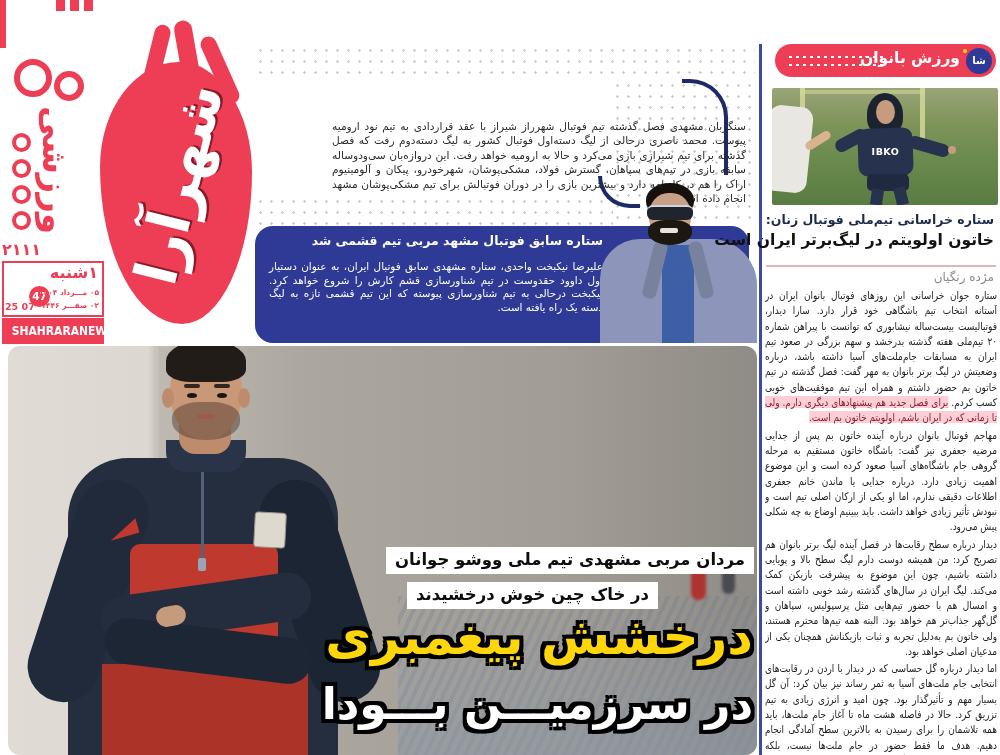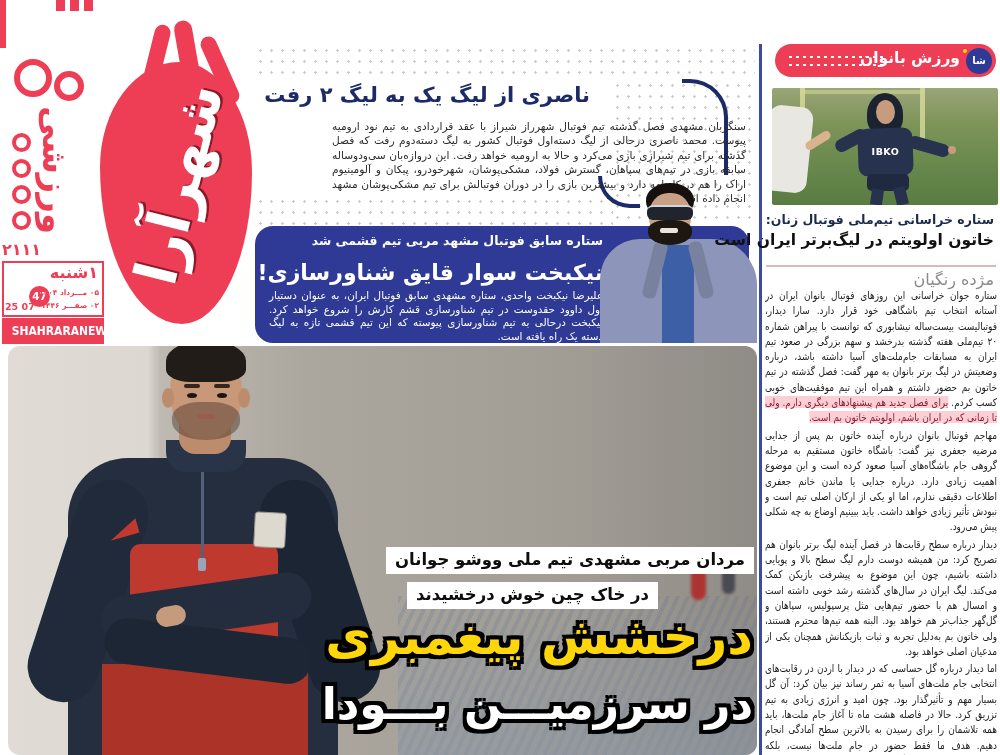--- a/index.html
+++ b/index.html
@@ -65,27 +65,25 @@
 
   <div class="abs dots" style="left:255px;top:45px;width:500px;height:32px;"></div>
   <div class="abs dots" style="left:612px;top:80px;width:143px;height:146px;"></div>
   <div class="abs dots" style="left:255px;top:196px;width:358px;height:30px;"></div>
 
   <div class="abs" style="left:682px;top:79px;width:42px;height:92px;border-top:4.5px solid #1c2a68;border-right:4.5px solid #1c2a68;
               border-top-right-radius:38px;"></div>
   <div class="abs" style="left:598px;top:176px;width:38px;height:28px;border-left:4.5px solid #1c2a68;border-bottom:4.5px solid #1c2a68;
               border-bottom-left-radius:32px;"></div>
 
-  <div class="abs rtl" style="right:410px;top:83px;white-space:nowrap;color:#1c2a68;font-weight:bold;font-size:21px;">ناصری از لیگ یک به لیگ ۲ رفت</div>
   <div class="abs rtl" style="left:332px;top:119px;width:414px;color:#2b2b2b;font-size:10.6px;line-height:14.4px;text-align:justify;">سنگربان مشهدی فصل گذشته تیم فوتبال شهرراز شیراز با عقد قراردادی به تیم نود ارومیه پیوست. محمد ناصری درحالی از لیگ دسته‌اول فوتبال کشور به لیگ دسته‌دوم رفت که فصل گذشته برای تیم شیرازی بازی می‌کرد و حالا به ارومیه خواهد رفت. این دروازه‌بان سی‌ودوساله سابقه بازی در تیم‌های سپاهان، گسترش فولاد، مشکی‌پوشان، شهرخودرو، پیکان و آلومینیوم اراک را هم در کارنامه دارد و بیشترین بازی را در دوران فوتبالش برای تیم مشکی‌پوشان مشهد انجام داده است.</div>
 
   <div class="abs" style="left:255px;top:226px;width:494px;height:117px;background:#2e3a96;border-radius:18px;">
     <div class="abs rtl" style="left:14px;right:146px;top:7px;text-align:right;">
       <div style="color:#fff;font-weight:bold;font-size:12.5px;margin-bottom:12px;">ستاره سابق فوتبال مشهد مربی تیم قشمی شد</div>
-      <div style="color:#fff;font-weight:bold;font-size:22px;margin-bottom:4px;white-space:nowrap;">نیکبخت سوار قایق شناورسازی!</div>
       <div style="color:#fff;font-size:10.4px;line-height:13.6px;text-align:justify;">علیرضا نیکبخت واحدی، ستاره مشهدی سابق فوتبال ایران، به عنوان دستیار اول داوود حقدوست در تیم شناورسازی قشم کارش را شروع خواهد کرد. نیکبخت درحالی به تیم شناورسازی پیوسته که این تیم قشمی تازه به لیگ دسته یک راه یافته است.</div>
     </div>
   </div>
 
   <div class="abs" style="left:600px;top:183px;width:157px;height:160px;overflow:hidden;">
     <div class="abs" style="left:0;top:56px;width:157px;height:104px;background:#8d96ba;border-radius:40px 46px 0 0;"></div>
     <div class="abs" style="left:62px;top:62px;width:32px;height:98px;background:#3c5fa5;"></div>
     <div class="abs" style="left:48px;top:58px;width:14px;height:58px;background:#78829f;transform:rotate(14deg);border-radius:6px;"></div>
     <div class="abs" style="left:94px;top:58px;width:14px;height:58px;background:#78829f;transform:rotate(-14deg);border-radius:6px;"></div>
     <div class="abs" style="left:46px;top:0;width:48px;height:34px;background:#15100d;border-radius:50% 50% 45% 45%;"></div>
@@ -164,21 +162,21 @@
     <div class="abs" style="left:136px;top:52px;width:42px;height:13px;background:#27324e;border-radius:7px;transform:rotate(16deg);"></div>
     <div class="abs" style="left:176px;top:58px;width:8px;height:8px;background:#c79b7d;border-radius:50%;"></div>
     <div class="abs" style="left:95px;top:86px;width:42px;height:17px;background:#1f2940;border-radius:5px;"></div>
     <div class="abs" style="left:99px;top:101px;width:12px;height:16px;background:#27324e;transform:rotate(8deg);"></div>
     <div class="abs" style="left:123px;top:99px;width:12px;height:18px;background:#27324e;transform:rotate(-14deg);"></div>
   </div>
 
   <div class="abs rtl" style="right:6px;top:231px;width:232px;text-align:right;color:#111;font-weight:bold;font-size:15.5px;white-space:nowrap;">خاتون اولویتم در لیگ‌برتر ایران است</div>
   <div class="abs rtl" style="right:6px;top:212px;width:230px;text-align:right;color:#1c2b4a;font-weight:bold;font-size:12.5px;">ستاره خراسانی تیم‌ملی فوتبال زنان:</div>
   <div class="abs" style="left:766px;top:265px;width:230px;height:1.5px;background:#dcb9b9;"></div>
-  <div class="abs rtl" style="right:6px;top:270px;color:#8a8a8a;font-size:16px;">مژده رنگیان</div>
+  <div class="abs rtl" style="right:6px;top:270px;color:#8a8a8a;font-size:12px;">مژده رنگیان</div>
 
   <div class="abs rtl" style="left:725px;top:288px;width:272px;height:467px;overflow:hidden;color:#1c1c1c;font-size:10.5px;line-height:15.3px;
               transform:scaleX(.853);transform-origin:top right;">
     <p class="artP"><span>ستاره جوان خراسانی این روزهای فوتبال بانوان ایران در آستانه انتخاب تیم باشگاهی خود قرار دارد. سارا دیدار، فوتبالیست بیست‌ساله نیشابوری که توانست با پیراهن شماره ۲۰ تیم‌ملی هفته گذشته بدرخشد و سهم بزرگی در صعود تیم ایران به مسابقات جام‌ملت‌های آسیا داشته باشد، درباره وضعیتش در لیگ برتر بانوان به مهر گفت: فصل گذشته در تیم خاتون بم حضور داشتم و همراه این تیم موفقیت‌های خوبی کسب کردم.</span> <span class="hl">برای فصل جدید هم پیشنهادهای دیگری دارم. ولی تا زمانی که در ایران باشم، اولویتم خاتون بم است.</span></p>
     <p class="artP">مهاجم فوتبال بانوان درباره آینده خاتون بم پس از جدایی مرضیه جعفری نیز گفت: باشگاه خاتون مستقیم به مرحله گروهی جام باشگاه‌های آسیا صعود کرده است و این موضوع اهمیت زیادی دارد. درباره جدایی یا ماندن خانم جعفری اطلاعات دقیقی ندارم، اما او یکی از ارکان اصلی تیم است و نبودش تأثیر زیادی خواهد داشت. باید ببینیم اوضاع به چه شکلی پیش می‌رود.</p>
     <p class="artP">دیدار درباره سطح رقابت‌ها در فصل آینده لیگ برتر بانوان هم تصریح کرد: من همیشه دوست دارم لیگ سطح بالا و پویایی داشته باشیم، چون این موضوع به پیشرفت بازیکن کمک می‌کند. لیگ ایران در سال‌های گذشته رشد خوبی داشته است و امسال هم با حضور تیم‌هایی مثل پرسپولیس، سپاهان و گل‌گهر جذاب‌تر هم خواهد بود. البته همه تیم‌ها محترم هستند، ولی خاتون بم به‌دلیل تجربه و ثبات بازیکنانش همچنان یکی از مدعیان اصلی خواهد بود.</p>
     <p class="artP">اما دیدار درباره گل حساسی که در دیدار با اردن در رقابت‌های انتخابی جام ملت‌های آسیا به ثمر رساند نیز بیان کرد: آن گل بسیار مهم و تأثیرگذار بود. چون امید و انرژی زیادی به تیم تزریق کرد. حالا در فاصله هشت ماه تا آغاز جام ملت‌ها، باید همه تلاشمان را برای رسیدن به بالاترین سطح آمادگی انجام دهیم. هدف ما فقط حضور در جام ملت‌ها نیست، بلکه می‌خواهیم نتایج خوبی بگیریم و برای رسیدن به جام جهانی بجنگیم. ما هیچ چیزی از تیم‌های بزرگ کمتر نداریم. تنها تفاوت ما در حمایت و توجهی است که کشورهای دیگر از فوتبال بانوان خود دارند.</p>
 
   </div>
 

